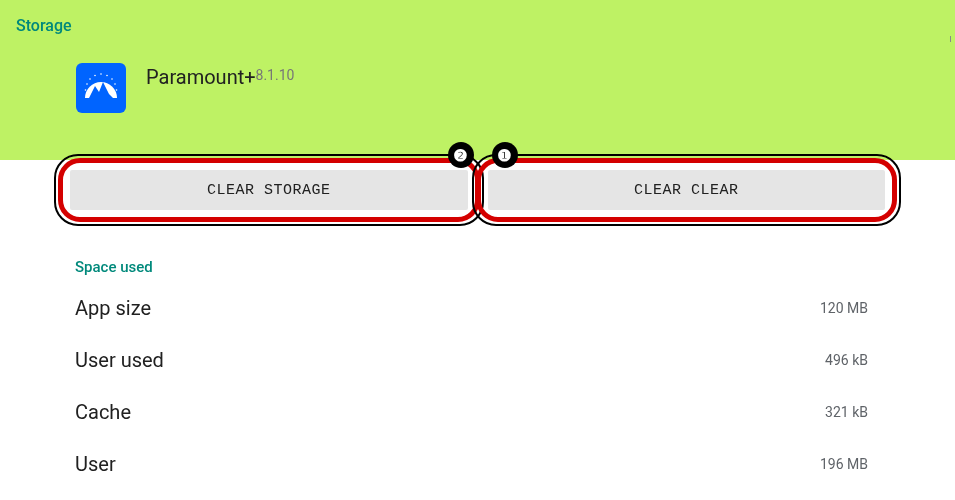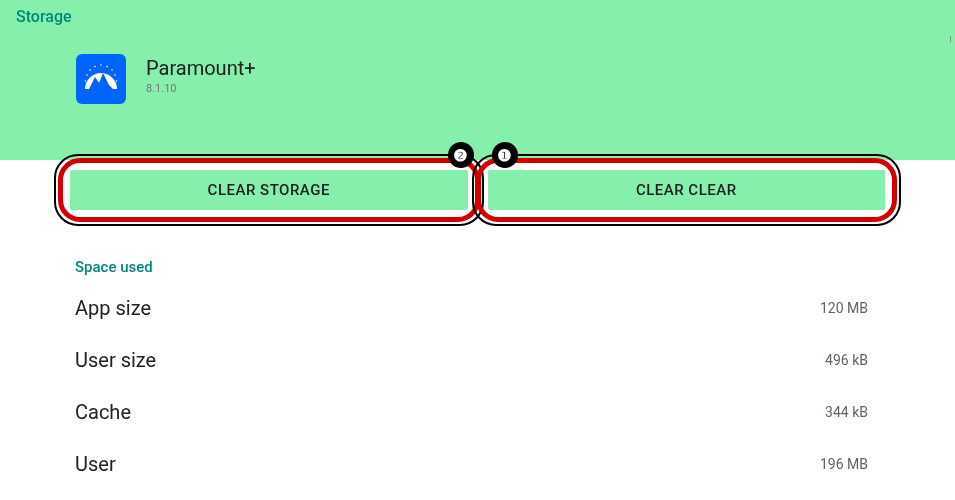--- a/index.html
+++ b/index.html
@@ -9,22 +9,22 @@
       font-family: Roboto, Arial, sans-serif;
     }
     body {
       width: 955px;
       height: 500px;
       background: #ffffff;
       position: relative;
       overflow: hidden;
     }
     .header {
-      background: #86efac;
-      padding: 7px 16px 0 16px;
+      background: #bef264;
+      padding: 16px 16px 0 16px;
       height: 160px;
     }
     .page-title {
       color: #00897b;
       font-size: 16px;
       font-weight: 500;
       margin-bottom: 28px;
     }
     .app-info {
       display: flex;
@@ -41,58 +41,59 @@
       align-items: center;
       justify-content: center;
       flex-shrink: 0;
     }
     .app-icon svg {
       width: 40px;
       height: 40px;
     }
     .app-text {
       display: flex;
-      flex-direction: column;
+      flex-direction: row;
       padding-top: 2px;
     }
     .app-name {
       font-size: 20px;
       color: #212121;
       font-weight: 400;
     }
     .app-version {
-      font-size: 11px;
+      font-size: 14px;
       color: #777;
       margin-top: 2px;
     }
     .button-row {
       display: flex;
       gap: 20px;
       padding: 0 70px;
       position: absolute;
       width: 100%;
       top: 170px;
     }
     .action-wrap {
       position: relative;
       flex: 1;
     }
     .action-button {
       width: 100%;
       height: 40px;
-      background: #86efac;
+      background: #e5e5e5;
       border: none;
       display: flex;
       align-items: center;
       justify-content: center;
       font-size: 15px;
       font-weight: 500;
       color: #212121;
       letter-spacing: 0.5px;
       border-radius: 2px;
+      font-family: Liberation Mono, monospace;
     }
     .red-border {
       position: absolute;
       border: 5px solid #d40000;
       border-radius: 22px;
       top: -12px;
       bottom: -12px;
       left: -12px;
       right: -12px;
       pointer-events: none;
@@ -211,24 +212,24 @@
   </div>
 </div>
 
 <div class="content">
   <div class="section-title">Space used</div>
   <div class="storage-row">
     <div class="row-label">App size</div>
     <div class="row-value">120 MB</div>
   </div>
   <div class="storage-row">
-    <div class="row-label">User size</div>
+    <div class="row-label">User used</div>
     <div class="row-value">496 kB</div>
   </div>
   <div class="storage-row">
     <div class="row-label">Cache</div>
-    <div class="row-value">344 kB</div>
+    <div class="row-value">321 kB</div>
   </div>
   <div class="storage-row">
     <div class="row-label">User</div>
     <div class="row-value">196 MB</div>
   </div>
 </div>
 
 </body></html>

